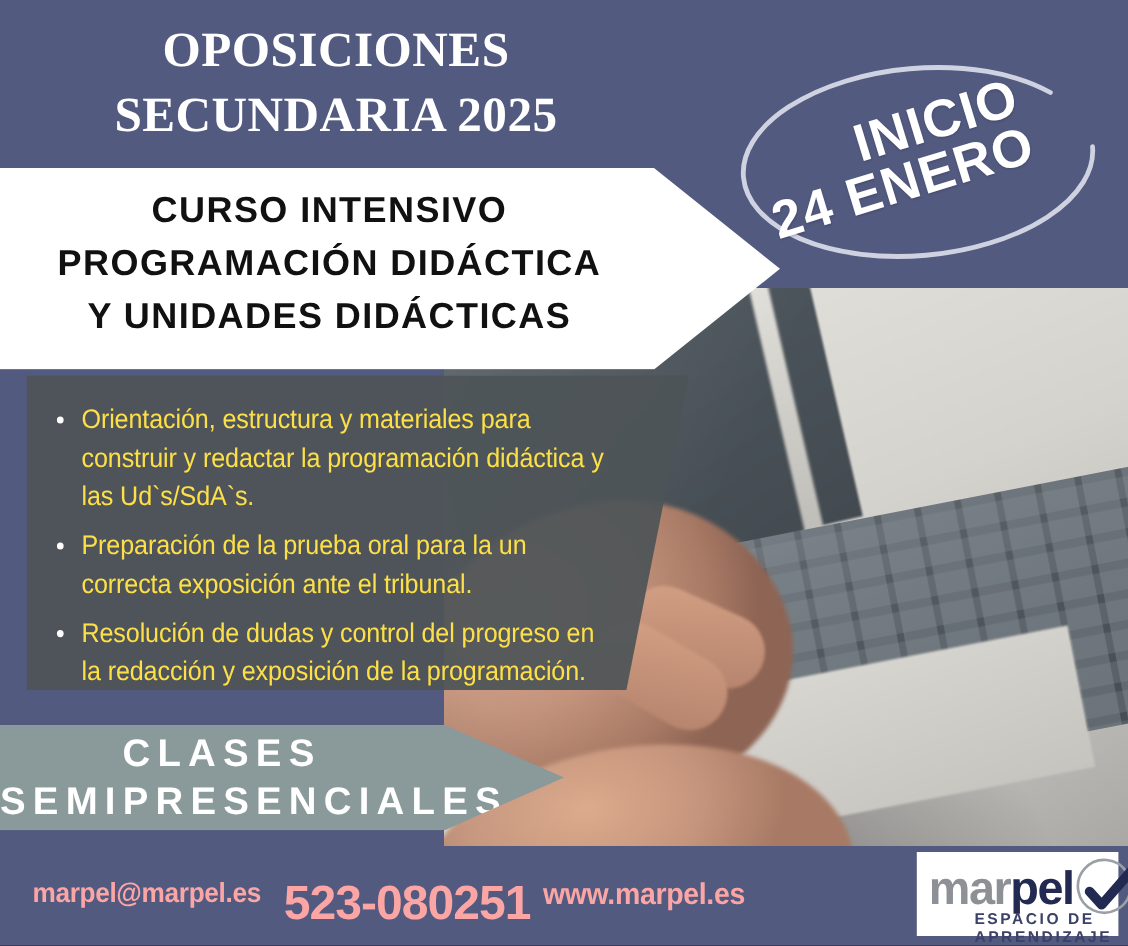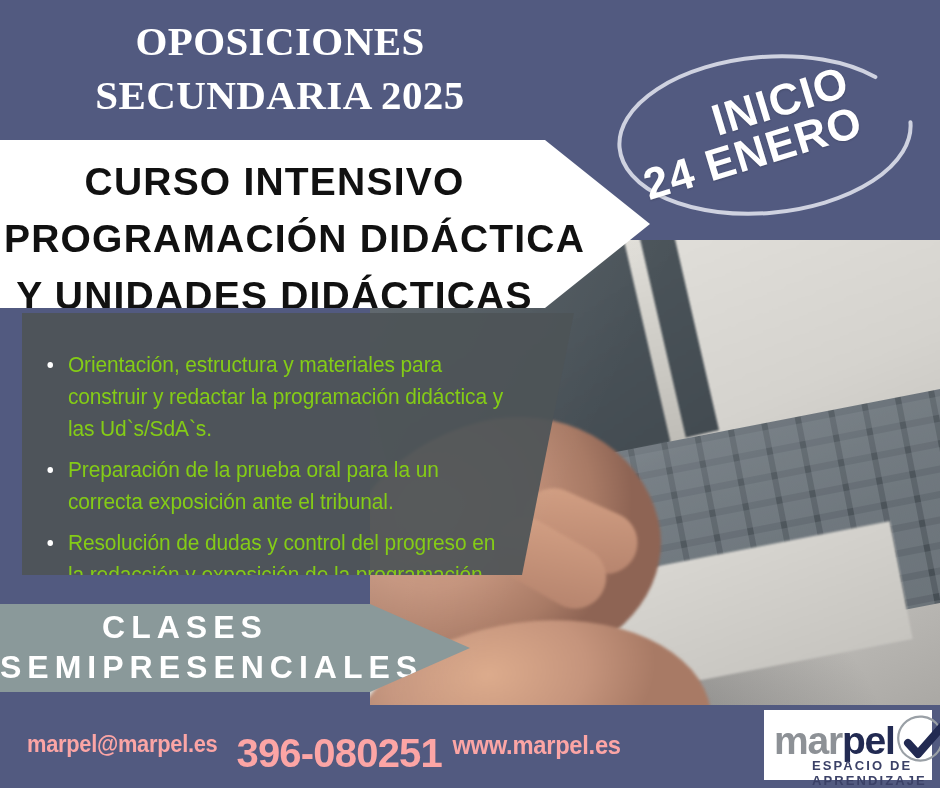--- a/index.html
+++ b/index.html
@@ -121,36 +121,36 @@
     position:absolute; left:0; top:140px; width:650px; height:168px;
     background:#ffffff;
     clip-path:polygon(0 0, 545px 0, 650px 84px, 545px 168px, 0 168px);
   }
   .white-banner .wb-inner{
     padding:14px 0 0 4px; width:545px;
     text-align:center;
     color:#111111;
     font-family:"Liberation Sans", sans-serif;
     font-weight:bold;
-    font-size:39px;
+    font-size:30px;
     line-height:1.46;
     letter-spacing:1.2px;
   }
   .white-banner .wb-inner div{white-space:nowrap;}
 
   
   .bullets-panel{
     position:absolute; left:22px; top:313px; width:552px; height:262px;
     background:rgba(78,84,87,.93);
     clip-path:polygon(0 0, 552px 0, 500px 262px, 0 262px);
     box-shadow:0 4px 14px rgba(0,0,0,.25);
   }
   .bullets{
-    list-style:none; margin:0; padding:36px 34px 0 18px;
-    color:#84cc16;
+    list-style:none; margin:0; padding:21px 34px 0 18px;
+    color:#fde047;
   }
   .bullets li{
     position:relative;
     padding-left:30px;
     margin-bottom:9px;
     font-size:22.5px;
     line-height:1.42;
     font-weight:400;
     letter-spacing:-.1px;
     font-family:"Liberation Sans", sans-serif;
@@ -265,21 +265,21 @@
   <div class="clases-banner">
     <div class="clases-text">
       <div>CLASES</div>
       <div>SEMIPRESENCIALES</div>
     </div>
   </div>
 
   <div class="footer">
     <div class="footer-contact">
       <span class="f-email">marpel@marpel.es</span>
-      <span class="f-phone">396-080251</span>
+      <span class="f-phone">523-080251</span>
       <span class="f-web">www.marpel.es</span>
     </div>
 
     <div class="logo-box">
       <div class="logo-inner">
         <div class="logo-word">
           <span class="logo-mar">mar</span><span class="logo-pel">pel</span>
         </div>
         <div class="logo-tag">ESPACIO DE APRENDIZAJE</div>
         <svg class="logo-check" width="60" height="56" viewBox="0 0 60 56">

